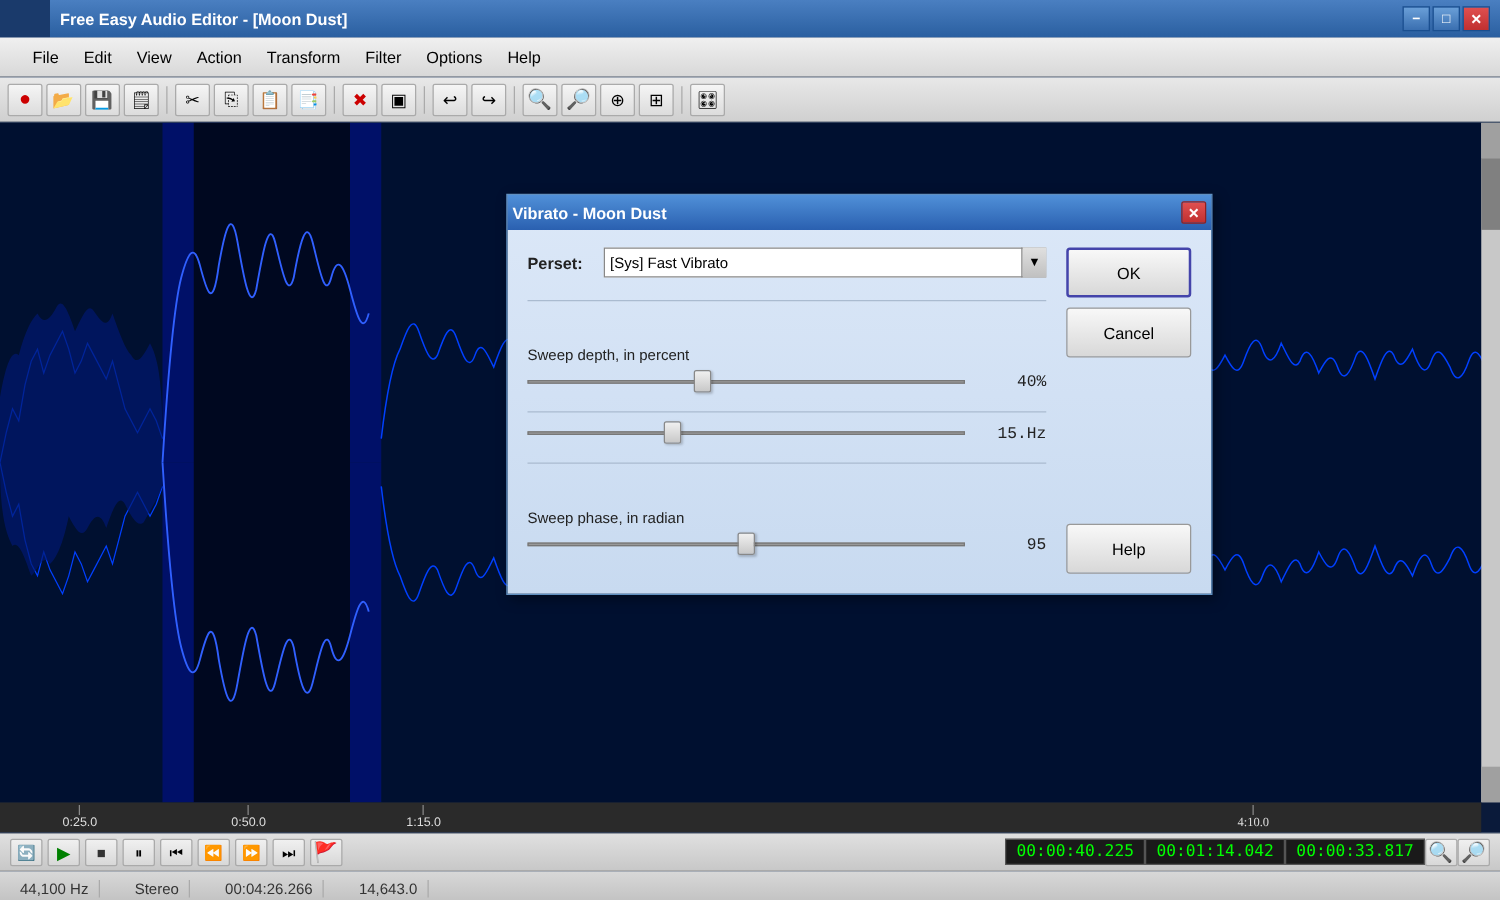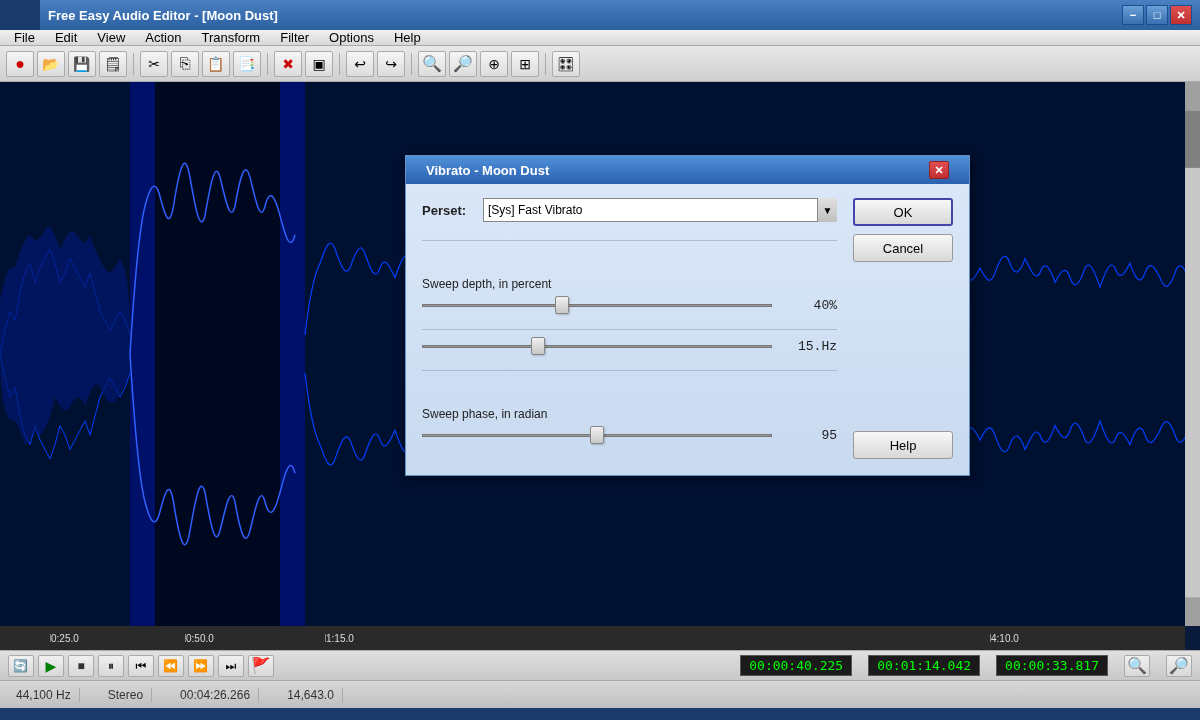--- a/index.html
+++ b/index.html
@@ -41,25 +41,25 @@
       align-items: center;
       justify-content: center;
       cursor: pointer;
     }
     .title-btn.close-btn {
       background: linear-gradient(to bottom, #e05050, #c03030);
     }
 
     
     #menu-bar {
-      height: 16px;
+      height: 32px;
       background: linear-gradient(to bottom, #f0f0f0, #d8d8d8);
       display: flex;
       align-items: center;
-      padding: 0 4px;
+      padding: 0 16px;
       border-bottom: 1px solid #aaa;
     }
     .menu-item {
       padding: 3px 10px;
       cursor: pointer;
       font-size: 13px;
       color: #000;
     }
 
     
@@ -108,21 +108,21 @@
       height: 24px;
       background: #2a2a2a;
       display: flex;
       align-items: center;
       color: #ccc;
       font-size: 11px;
     }
     .ruler-mark {
       position: absolute;
       display: flex;
-      flex-direction: row;
+      flex-direction: column;
       align-items: center;
     }
     .ruler-tick {
       width: 1px;
       height: 8px;
       background: #888;
     }
     .ruler-label {
       color: #ddd;
       font-size: 10px;
@@ -155,21 +155,21 @@
       border-radius: 2px;
       display: flex;
       align-items: center;
       justify-content: center;
       cursor: pointer;
       font-size: 12px;
     }
     #time-displays {
       margin-left: auto;
       display: flex;
-      gap: 16px;
+      gap: 0;
       align-items: center;
       justify-content: flex-end;
     }
     .time-display {
       background: #1a1a1a;
       color: #00ff00;
       font-family: monospace;
       font-size: 13px;
       padding: 2px 8px;
       border: 1px solid #555;
@@ -199,21 +199,21 @@
       background: linear-gradient(to bottom, #dce8f8 0%, #c8daf0 100%);
       border: 1px solid #6090c0;
       box-shadow: 3px 3px 10px rgba(0,0,0,0.4);
       pointer-events: all;
     }
     #dialog-title-bar {
       height: 28px;
       background: linear-gradient(to bottom, #5090d8, #2a60b0);
       display: flex;
       align-items: center;
-      padding: 0 20px;
+      padding: 0 4px;
       color: white;
       font-weight: bold;
       font-size: 13px;
     }
     #dialog-close-btn {
       margin-left: auto;
       width: 20px;
       height: 18px;
       background: linear-gradient(to bottom, #e05050, #c03030);
       border: 1px solid #902020;
@@ -331,21 +331,21 @@
     .slider-value {
       width: 55px;
       text-align: right;
       font-size: 13px;
       color: #222;
       font-family: Liberation Mono, monospace;
     }
 
     .dialog-btn {
       width: 100%;
-      height: 28px;
+      height: 40px;
       background: linear-gradient(to bottom, #f8f8f8, #d8d8d8);
       border: 1px solid #999;
       border-radius: 3px;
       font-size: 13px;
       cursor: pointer;
       display: flex;
       align-items: center;
       justify-content: center;
     }
     .dialog-btn.ok-btn {
@@ -440,21 +440,21 @@
       <div class="ruler-label">0:25.0</div>
     </div>
     <div class="ruler-mark" style="left:185px;">
       <div class="ruler-tick"></div>
       <div class="ruler-label">0:50.0</div>
     </div>
     <div class="ruler-mark" style="left:325px;">
       <div class="ruler-tick"></div>
       <div class="ruler-label">1:15.0</div>
     </div>
-    <div class="ruler-mark" style="left:990px;">
+    <div class="ruler-mark" style="left:990px;font-family:Liberation Serif, serif;">
       <div class="ruler-tick"></div>
       <div class="ruler-label">4:10.0</div>
     </div>
   </div>
 </div>
 
 <div id="transport-bar">
   <div class="transport-btn">🔄</div>
   <div class="transport-btn" style="color:green; font-size:14px;">▶</div>
   <div class="transport-btn" style="color:#333;">■</div>

